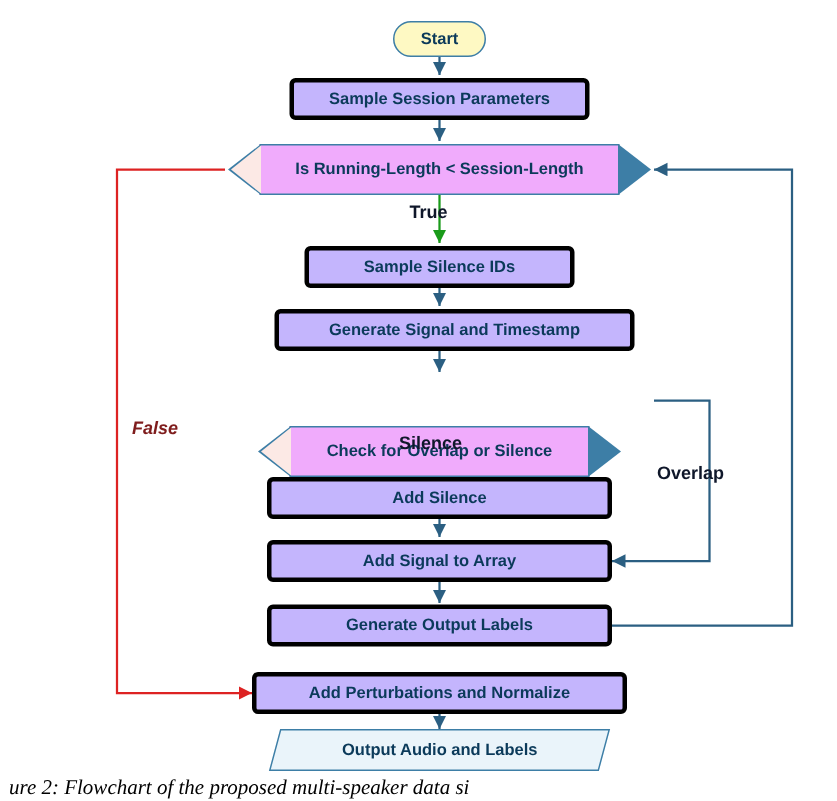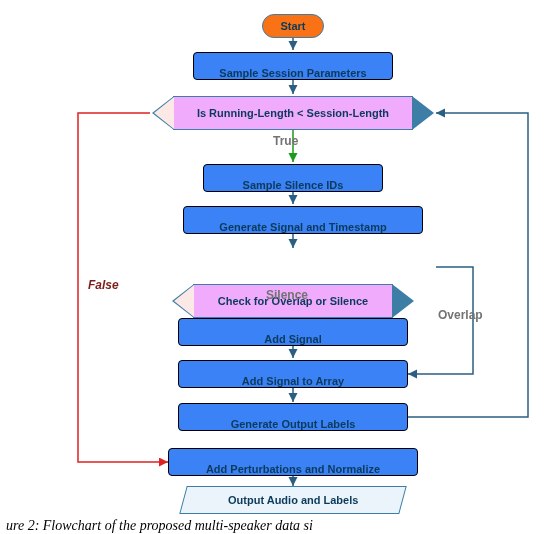--- a/index.html
+++ b/index.html
@@ -21,31 +21,30 @@
     position: absolute;
     display: flex;
     align-items: center;
     justify-content: center;
     font-size: 11px;
     font-weight: bold;
     color: #0b3a5a;
     text-align: center;
   }
   .terminator {
-    background: #f97316;
+    background: #fef9c3;
     border: 1px solid #3d7ea6;
     border-radius: 14px;
     height: 24px;
   }
   .process {
-    background: #3b82f6;
-    border: 1px solid #000000;
+    background: #c4b5fd;
+    border: 3px solid #000000;
     border-radius: 4px;
     height: 28px;
-    align-items: flex-end;
   }
   .decision {
     background: #f0abfc;
     border: 1px solid #3d7ea6;
     position: relative;
     height: 34px;
   }
   .decision::before, .decision::after {
     content: "";
     position: absolute;
@@ -76,21 +75,21 @@
     background: #eaf4fa;
     border: 1px solid #3d7ea6;
     transform: skewX(-15deg);
     height: 28px;
   }
   .io span { transform: skewX(15deg); display: inline-block; }
   .label {
     position: absolute;
     font-size: 12px;
     font-weight: bold;
-    color: #737373;
+    color: #0f172a;
   }
   .label-false { color: #7f1d1d; font-style: italic; }
   .caption {
     position: absolute;
     bottom: 0;
     left: 0;
     right: 0;
     font-family: Georgia, serif;
     font-style: italic;
     font-size: 14px;
@@ -175,21 +174,21 @@
   <div class="node decision" style="left:185px; top:242px; width:200px;">
     <span class="inner-tri-l"></span>
       <span class="inner-tri-r"></span>
     <span>Check for Overlap or Silence</span>
   </div>
 
   <div class="label" style="left:258px; top:280px;">Silence</div>
   <div class="label" style="left:430px; top:300px;">Overlap</div>
 
   <div class="node process" style="left:170px; top:310px; width:230px;">
-    <span>Add Signal</span>
+    <span>Add Silence</span>
   </div>
 
   <div class="node process" style="left:170px; top:352px; width:230px;">
     <span>Add Signal to Array</span>
   </div>
 
   <div class="node process" style="left:170px; top:395px; width:230px;">
     <span>Generate Output Labels</span>
   </div>
 

